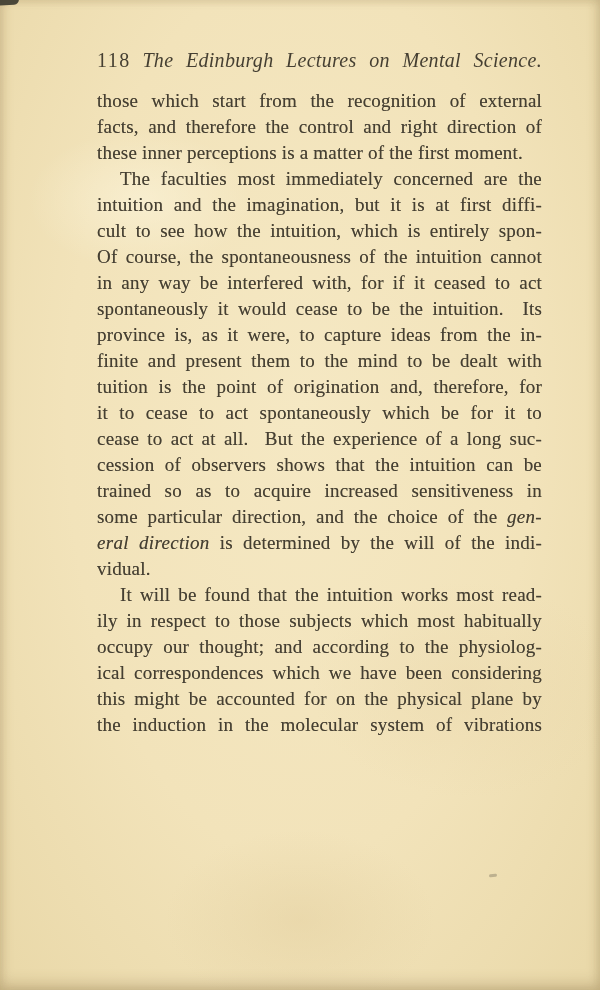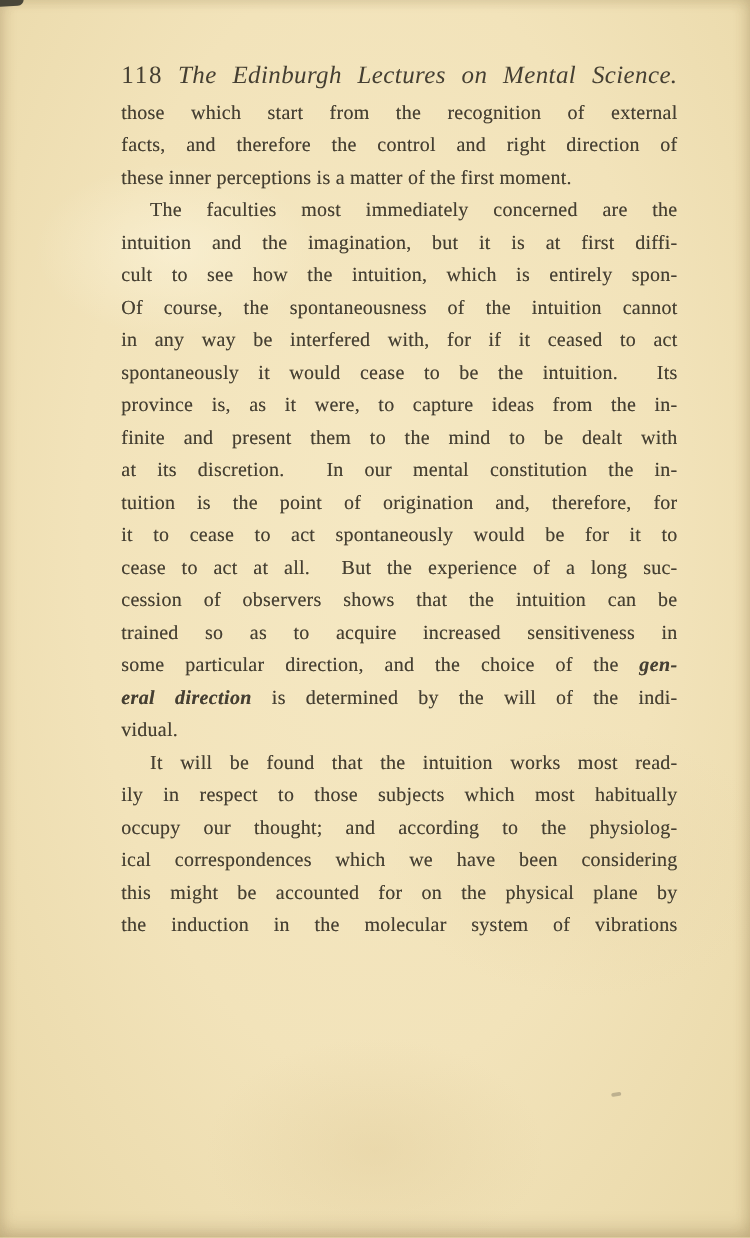--- a/index.html
+++ b/index.html
@@ -62,42 +62,41 @@
   .header .pagenum {
     font-style: normal;
     letter-spacing: 1.5px;
   }
   .header .running-title {
     font-style: italic;
     word-spacing: 1px;
   }
   .text-block {
     position: absolute;
-    top: 78px;
+    top: 88px;
     left: 97px;
     width: 445px;
-    font-size: 16px;
+    font-size: 19px;
     line-height: 26px;
     letter-spacing: 0.2px;
     text-shadow: 0 0 0.5px rgba(69, 63, 50, 0.55);
   }
   .line {
     min-height: 26px;
   }
   .line.j {
     text-align: justify;
     text-align-last: justify;
   }
   .line.ind {
     padding-left: 23px;
   }
   .line em {
     font-style: italic;
     letter-spacing: 0.3px;
-    font-weight: bold;
   }
 </style>
 </head>
 <body>
 
 <div class="page" style="color: rgb(69, 63, 50);">
   <div class="corner-mark"></div>
 
   <div class="header">
     <span class="pagenum">118</span>
@@ -109,23 +108,22 @@
       <div class="line j"><span>facts, and therefore the control and right direction of</span></div>
       <div class="line"><span>these inner perceptions is a matter of the first moment.</span></div>
       <div class="line j ind"><span>The faculties most immediately concerned are the</span></div>
       <div class="line j"><span>intuition and the imagination, but it is at first diffi-</span></div>
       <div class="line j"><span>cult to see how the intuition, which is entirely spon-</span></div>
       <div class="line j"><span>Of course, the spontaneousness of the intuition cannot</span></div>
       <div class="line j"><span>in any way be interfered with, for if it ceased to act</span></div>
       <div class="line j"><span>spontaneously it would cease to be the intuition.&nbsp; Its</span></div>
       <div class="line j"><span>province is, as it were, to capture ideas from the in-</span></div>
       <div class="line j"><span>finite and present them to the mind to be dealt with</span></div>
-      <div class="line j"><span>at its discretion.&nbsp; In our mental constitution the in-</span></div>
       <div class="line j"><span>tuition is the point of origination and, therefore, for</span></div>
-      <div class="line j"><span>it to cease to act spontaneously would be for it to</span></div>
+      <div class="line j"><span>it to cease to act spontaneously which be for it to</span></div>
       <div class="line j"><span>cease to act at all.&nbsp; But the experience of a long suc-</span></div>
       <div class="line j"><span>cession of observers shows that the intuition can be</span></div>
       <div class="line j"><span>trained so as to acquire increased sensitiveness in</span></div>
       <div class="line j"><span>some particular direction, and the choice of the </span><em>gen-</em></div>
       <div class="line j"><em>eral direction</em><span> is determined by the will of the indi-</span></div>
       <div class="line"><span>vidual.</span></div>
       <div class="line j ind"><span>It will be found that the intuition works most read-</span></div>
       <div class="line j"><span>ily in respect to those subjects which most habitually</span></div>
       <div class="line j"><span>occupy our thought; and according to the physiolog-</span></div>
       <div class="line j"><span>ical correspondences which we have been considering</span></div>

